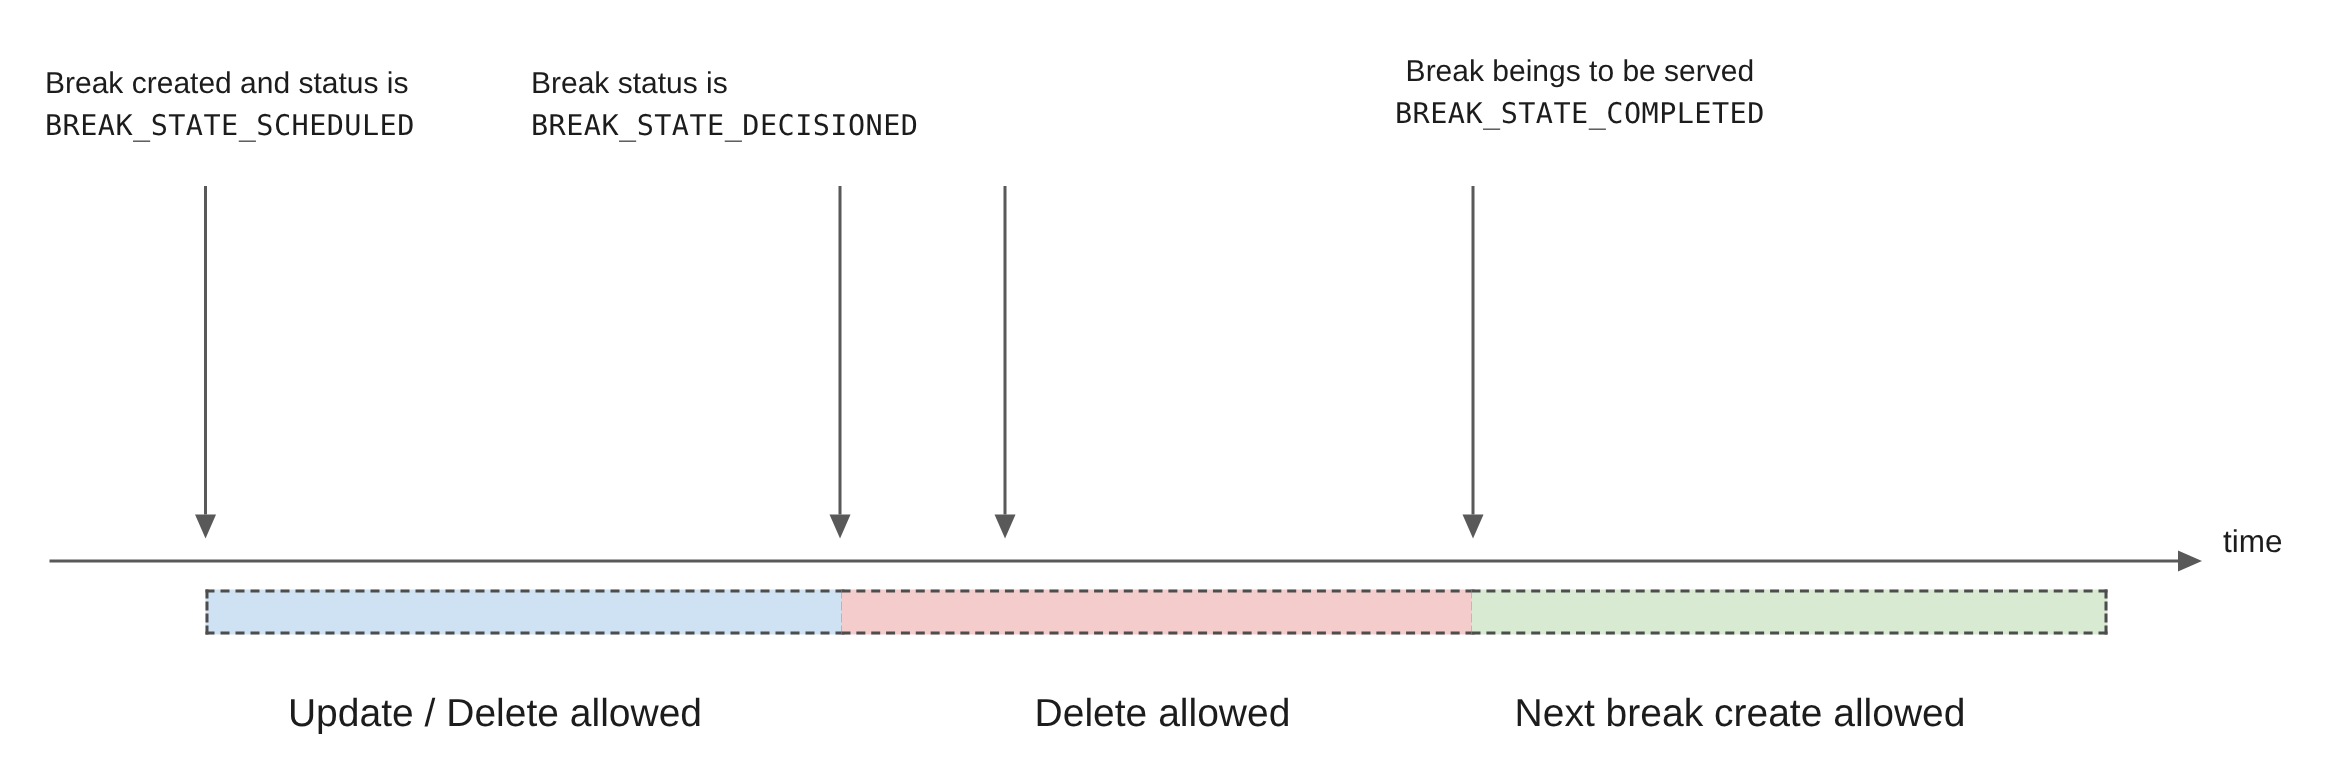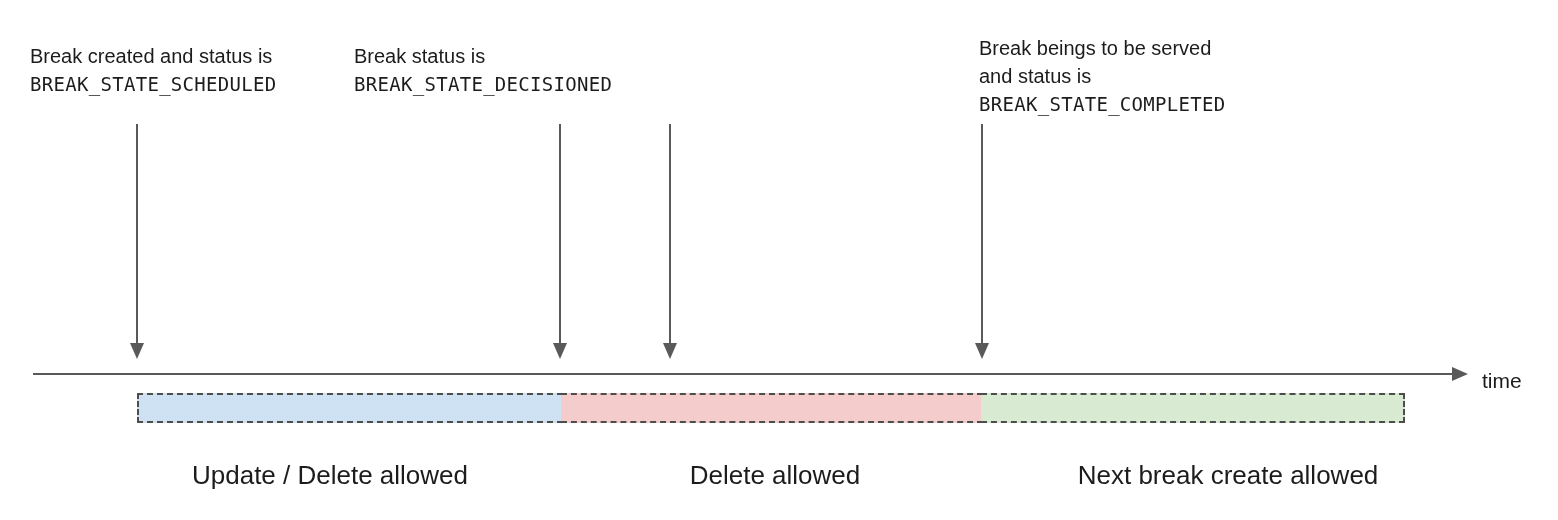--- a/index.html
+++ b/index.html
@@ -39,21 +39,21 @@
     width:1419px;height:2px;background:#595959;
   }
   .timeline-head{
     position:absolute;left:1452px;top:367px;
     width:0;height:0;
     border-top:7px solid transparent;
     border-bottom:7px solid transparent;
     border-left:16px solid #595959;
   }
   .time-label{
-    position:absolute;left:1482px;top:369px;
+    position:absolute;left:1482px;top:350px;
     font-size:21px;
   }
   .segment{
     position:absolute;top:393px;height:30px;
     border:2px dashed #4d4d4d;
     box-sizing:border-box;
   }
   .seg-blue{left:137px;width:426px;background:#cfe2f3;}
   .seg-red{left:561px;width:422px;background:#f4cccc;border-left:none;}
   .seg-green{left:981px;width:424px;background:#d9ead3;border-left:none;}
@@ -73,23 +73,22 @@
     <div>Break created and status is</div>
     <div class="mono">BREAK_STATE_SCHEDULED</div>
   </div>
 
   <div class="annotation" style="left:354px;top:42px;">
     <div>Break status is</div>
     <div class="mono">BREAK_STATE_DECISIONED</div>
   </div>
 
 
-  <div class="annotation" style="left:979px;top:34px;">
+  <div class="annotation" style="left:930px;top:34px;text-align:center;">
     <div>Break beings to be served</div>
-    <div>and status is</div>
     <div class="mono">BREAK_STATE_COMPLETED</div>
   </div>
 
   <div class="down-arrow" style="left:137px;top:124px;">
     <div class="shaft"></div>
     <div class="head"></div>
   </div>
   <div class="down-arrow" style="left:560px;top:124px;">
     <div class="shaft"></div>
     <div class="head"></div>
@@ -106,15 +105,15 @@
   <div class="timeline-line"></div>
   <div class="timeline-head"></div>
   <div class="time-label">time</div>
 
   <div class="segment seg-blue"></div>
   <div class="segment seg-red"></div>
   <div class="segment seg-green"></div>
 
   <div class="zone-label" style="left:330px;">Update / Delete allowed</div>
   <div class="zone-label" style="left:775px;">Delete allowed</div>
-  <div class="zone-label" style="left:1228px;">Next break create allowed</div>
+  <div class="zone-label" style="left:1160px;">Next break create allowed</div>
 
 </div>
 
 </body></html>

